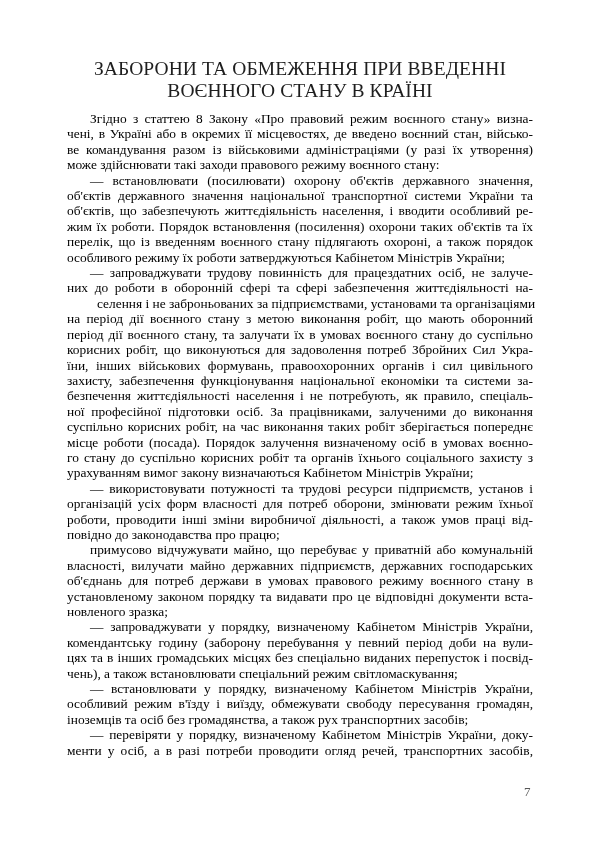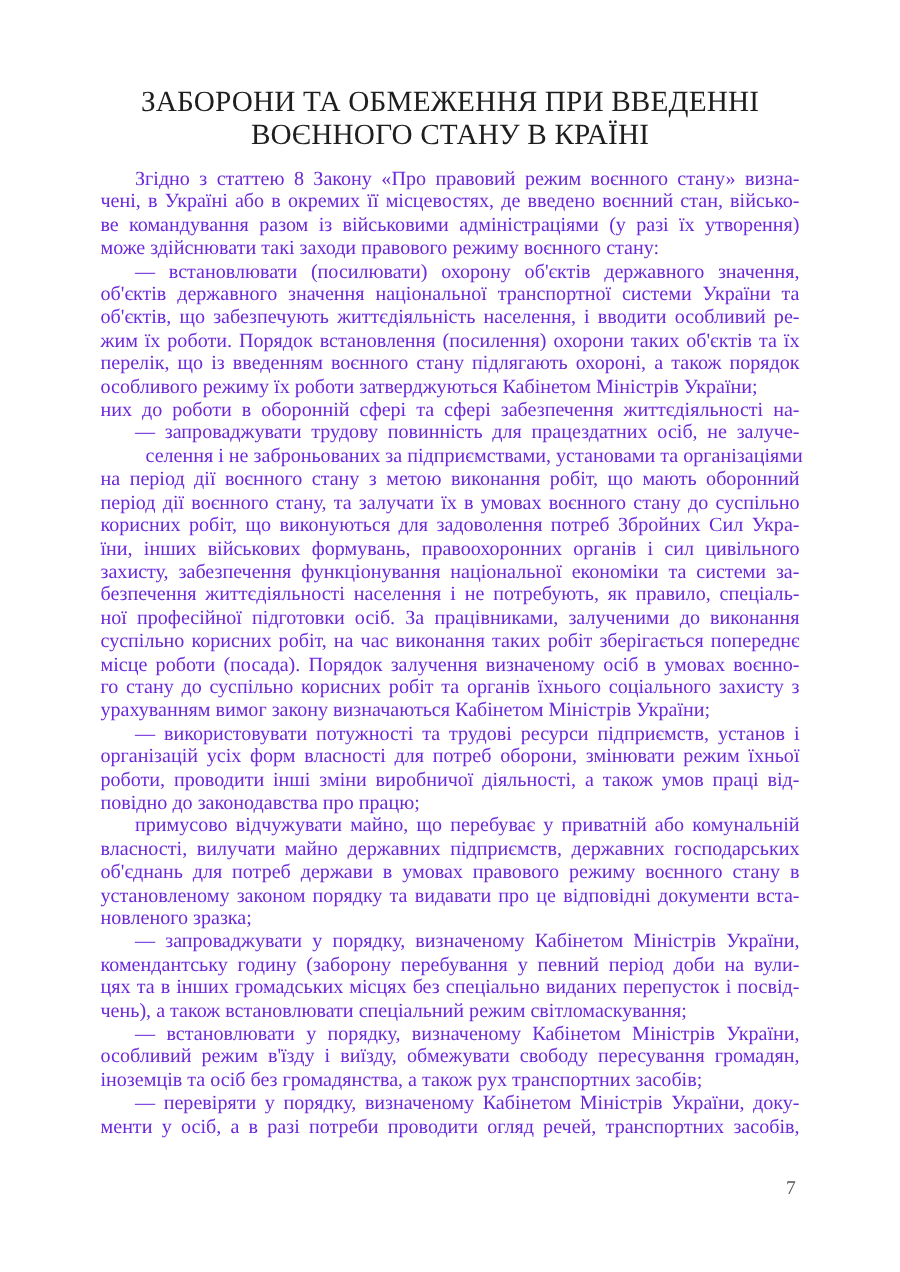--- a/index.html
+++ b/index.html
@@ -3,21 +3,21 @@
   <meta charset="utf-8">
   <style>
     html, body { margin: 0; padding: 0; background: #ffffff; }
     body { width: 600px; height: 848px; position: relative; overflow: hidden;
            font-family: "Liberation Serif", "DejaVu Serif", serif; color: #2a2a2a; }
     .page { position: absolute; left: 0; top: 0; width: 600px; height: 848px; background: #fff; }
     .title { position: absolute; left: 60px; width: 480px; top: 58px; text-align: center;
              font-size: 19.5px; line-height: 22px; color: #1e1e1e; letter-spacing: 0.1px; font-weight: normal; }
     .title div { white-space: nowrap; }
     .body { position: absolute; left: 67px; width: 466px; top: 111px;
-            font-size: 13.4px; line-height: 15.42px; color: #6d28d9; }
+            font-size: 13.4px; line-height: 15.42px; color: #000000; }
     .ln { white-space: nowrap; text-align: justify; text-align-last: justify; height: 15.42px; overflow: visible; }
     .ln.ind { padding-left: 23px; }
     .ln.last { text-align-last: left; }
     .pageno { position: absolute; left: 524px; top: 784px; font-size: 13px; color: #555; }
   </style>
 </head>
 <body>
 
 <div class="page">
   <div class="title">
@@ -29,22 +29,22 @@
       <div class="ln ind" style="white-space: nowrap;">Згідно з статтею 8 Закону «Про правовий режим воєнного стану» визна-</div>
       <div class="ln" style="white-space: nowrap;">чені, в Україні або в окремих її місцевостях, де введено воєнний стан, військо-</div>
       <div class="ln" style="white-space: nowrap;">ве командування разом із військовими адміністраціями (у разі їх утворення)</div>
       <div class="ln last" style="white-space: nowrap;">може здійснювати такі заходи правового режиму воєнного стану:</div>
       <div class="ln ind" style="white-space: nowrap;">— встановлювати (посилювати) охорону об'єктів державного значення,</div>
       <div class="ln" style="white-space: nowrap;">об'єктів державного значення національної транспортної системи України та</div>
       <div class="ln" style="white-space: nowrap;">об'єктів, що забезпечують життєдіяльність населення, і вводити особливий ре-</div>
       <div class="ln" style="white-space: nowrap;">жим їх роботи. Порядок встановлення (посилення) охорони таких об'єктів та їх</div>
       <div class="ln" style="white-space: nowrap;">перелік, що із введенням воєнного стану підлягають охороні, а також порядок</div>
       <div class="ln last" style="white-space: nowrap;">особливого режиму їх роботи затверджуються Кабінетом Міністрів України;</div>
+      <div class="ln ind" style="white-space: nowrap;">— запроваджувати трудову повинність для працездатних осіб, не залуче-</div>
       <div class="ln" style="white-space: nowrap;">них до роботи в оборонній сфері та сфері забезпечення життєдіяльності на-</div>
-      <div class="ln ind" style="white-space: nowrap;">— запроваджувати трудову повинність для працездатних осіб, не залуче-</div>
       <div class="ln" style="white-space: nowrap; margin-left: 30px;">селення і не заброньованих за підприємствами, установами та організаціями</div>
       <div class="ln" style="white-space: nowrap;">на період дії воєнного стану з метою виконання робіт, що мають оборонний</div>
       <div class="ln" style="white-space: nowrap;">період дії воєнного стану, та залучати їх в умовах воєнного стану до суспільно</div>
       <div class="ln" style="white-space: nowrap;">корисних робіт, що виконуються для задоволення потреб Збройних Сил Укра-</div>
       <div class="ln" style="white-space: nowrap;">їни, інших військових формувань, правоохоронних органів і сил цивільного</div>
       <div class="ln" style="white-space: nowrap;">захисту, забезпечення функціонування національної економіки та системи за-</div>
       <div class="ln" style="white-space: nowrap;">безпечення життєдіяльності населення і не потребують, як правило, спеціаль-</div>
       <div class="ln" style="white-space: nowrap;">ної професійної підготовки осіб. За працівниками, залученими до виконання</div>
       <div class="ln" style="white-space: nowrap;">суспільно корисних робіт, на час виконання таких робіт зберігається попереднє</div>
       <div class="ln" style="white-space: nowrap;">місце роботи (посада). Порядок залучення визначеному осіб в умовах воєнно-</div>

